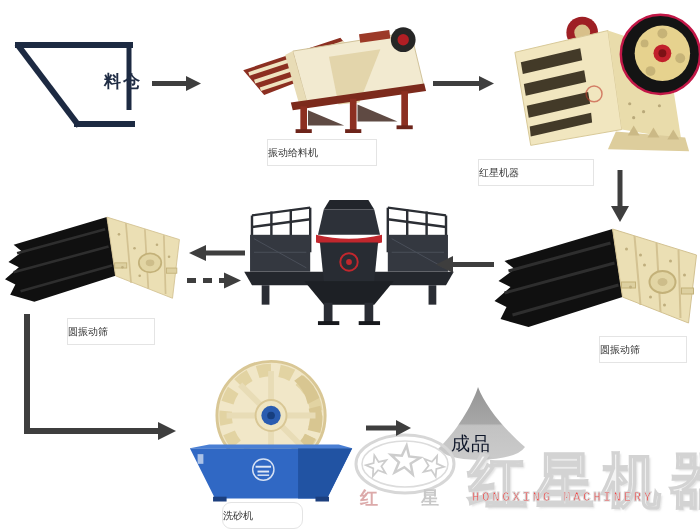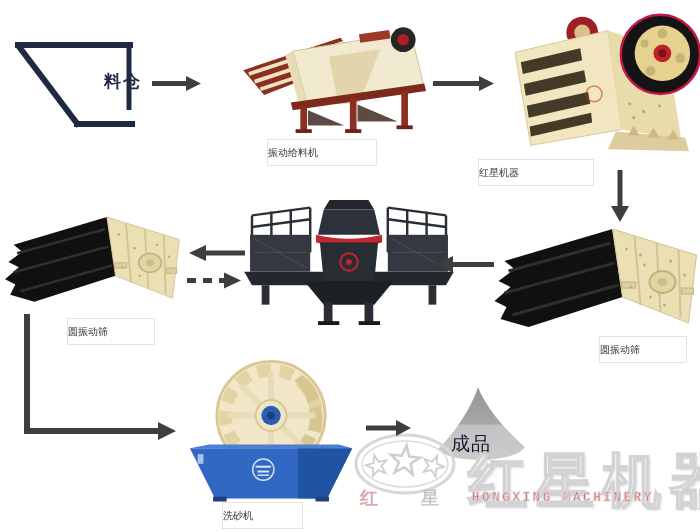--- a/index.html
+++ b/index.html
@@ -292,15 +292,15 @@
     <circle cx="80" cy="116" r="11" fill="none" stroke="#e8eef8" stroke-width="1.5" opacity="0.9"></circle>
     <g fill="#dfe8f6">
       <rect x="72" y="112" width="16" height="2"></rect>
       <rect x="74" y="117" width="12" height="2"></rect>
       <rect x="74" y="121" width="12" height="1.5"></rect>
     </g>
     <rect x="12" y="100" width="6" height="10" fill="#dfe8f6" opacity="0.7"></rect>
     <rect x="28" y="144" width="14" height="5" fill="#1c3f7e"></rect>
     <rect x="134" y="144" width="14" height="5" fill="#1c3f7e"></rect>
   </svg>
-  <div class="label-box" style="left:222px;top:502px;width:79px;">洗砂机</div>
+  <div class="label-box" style="left:222px;top:502px;width:79px;border-radius:9px;">洗砂机</div>
 
 </div>
 
 </body></html>

